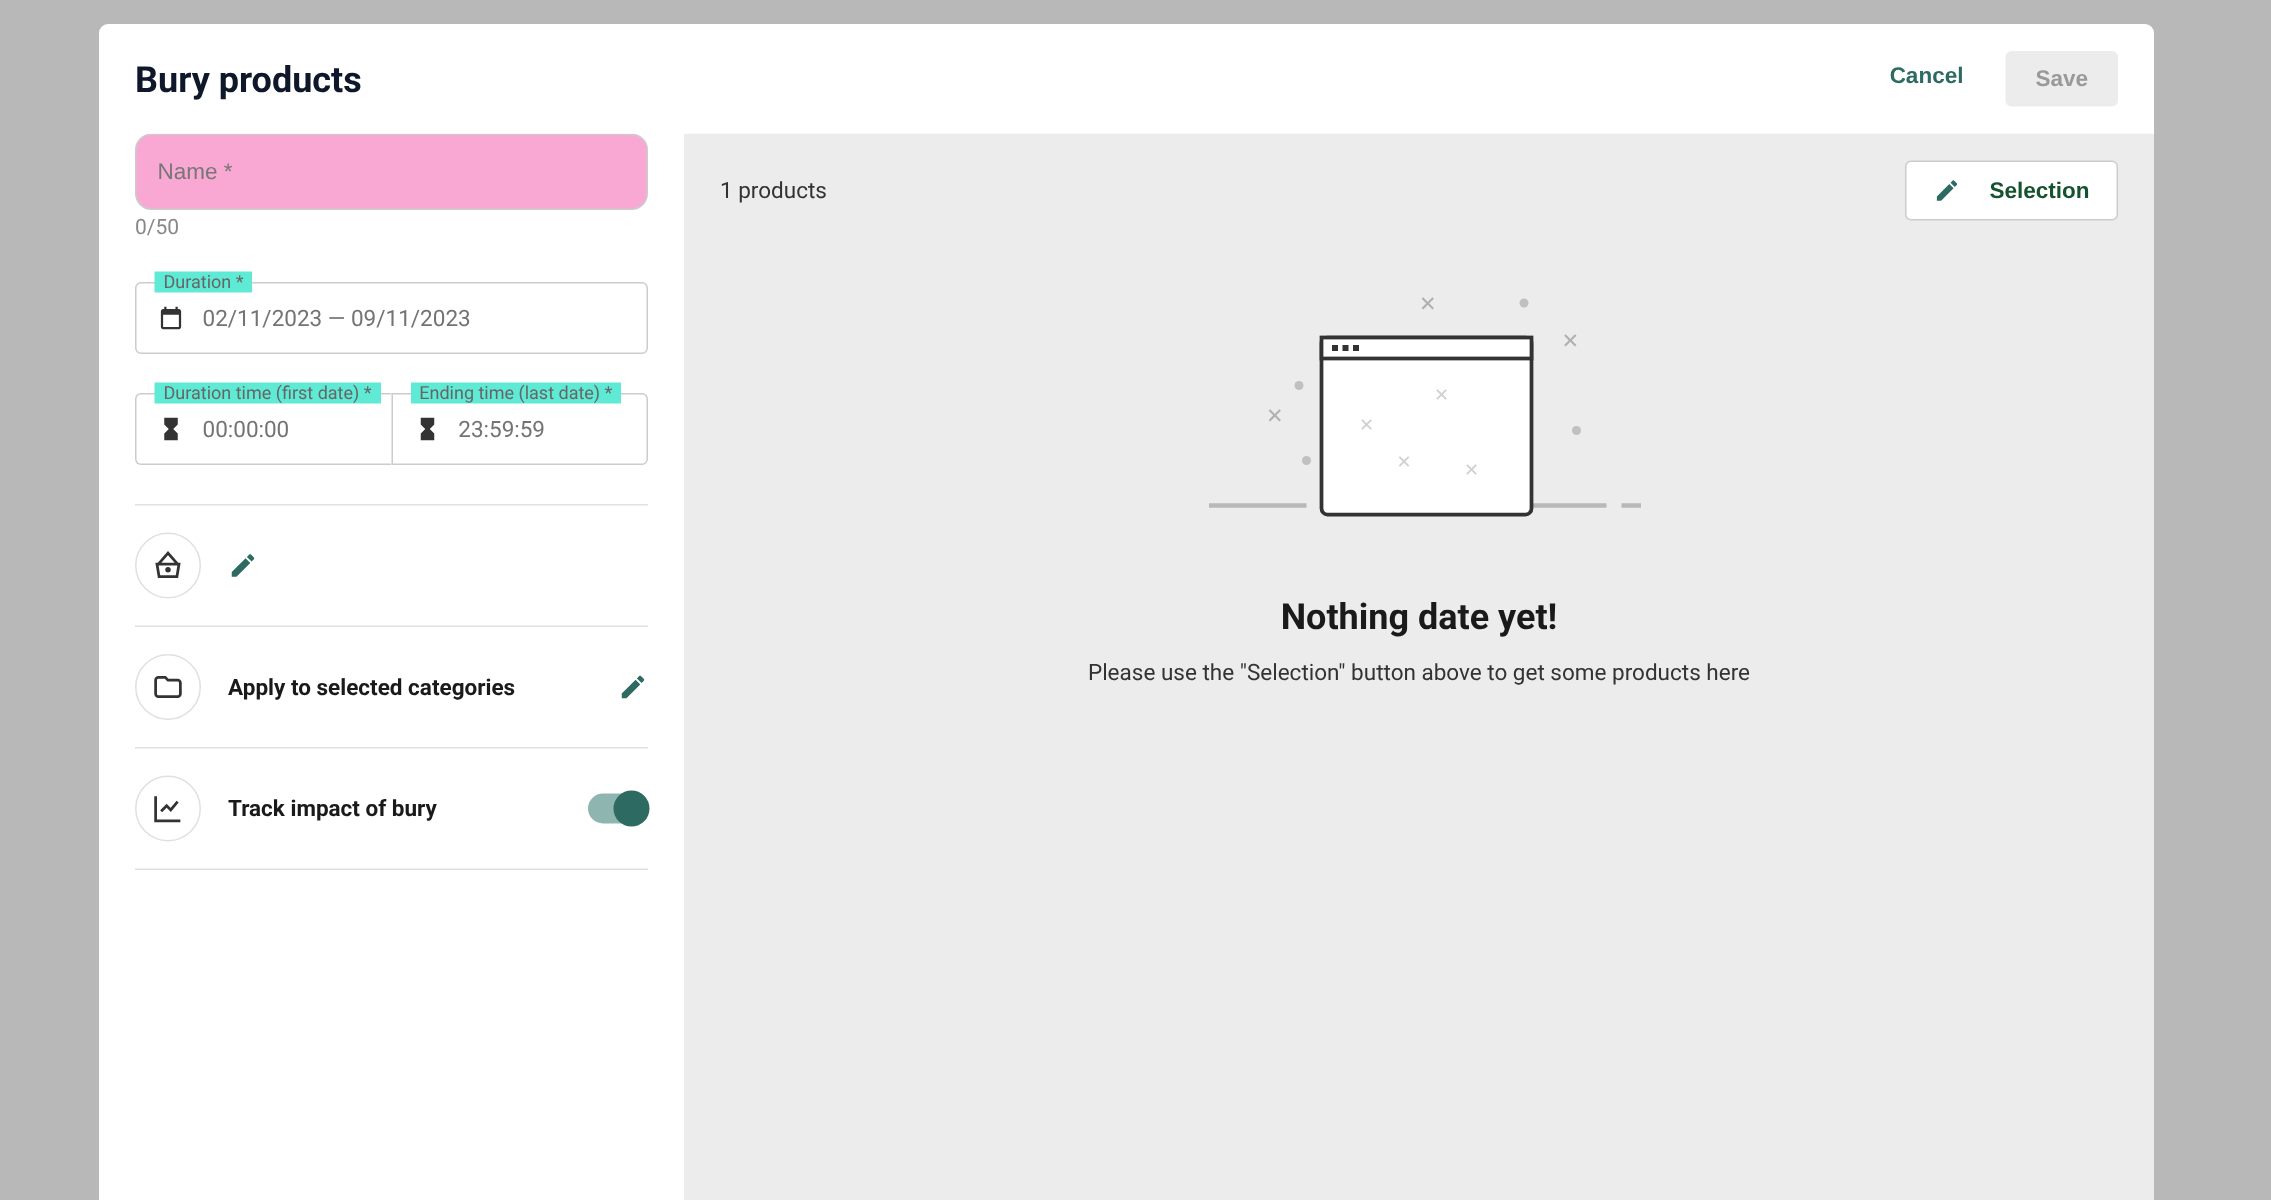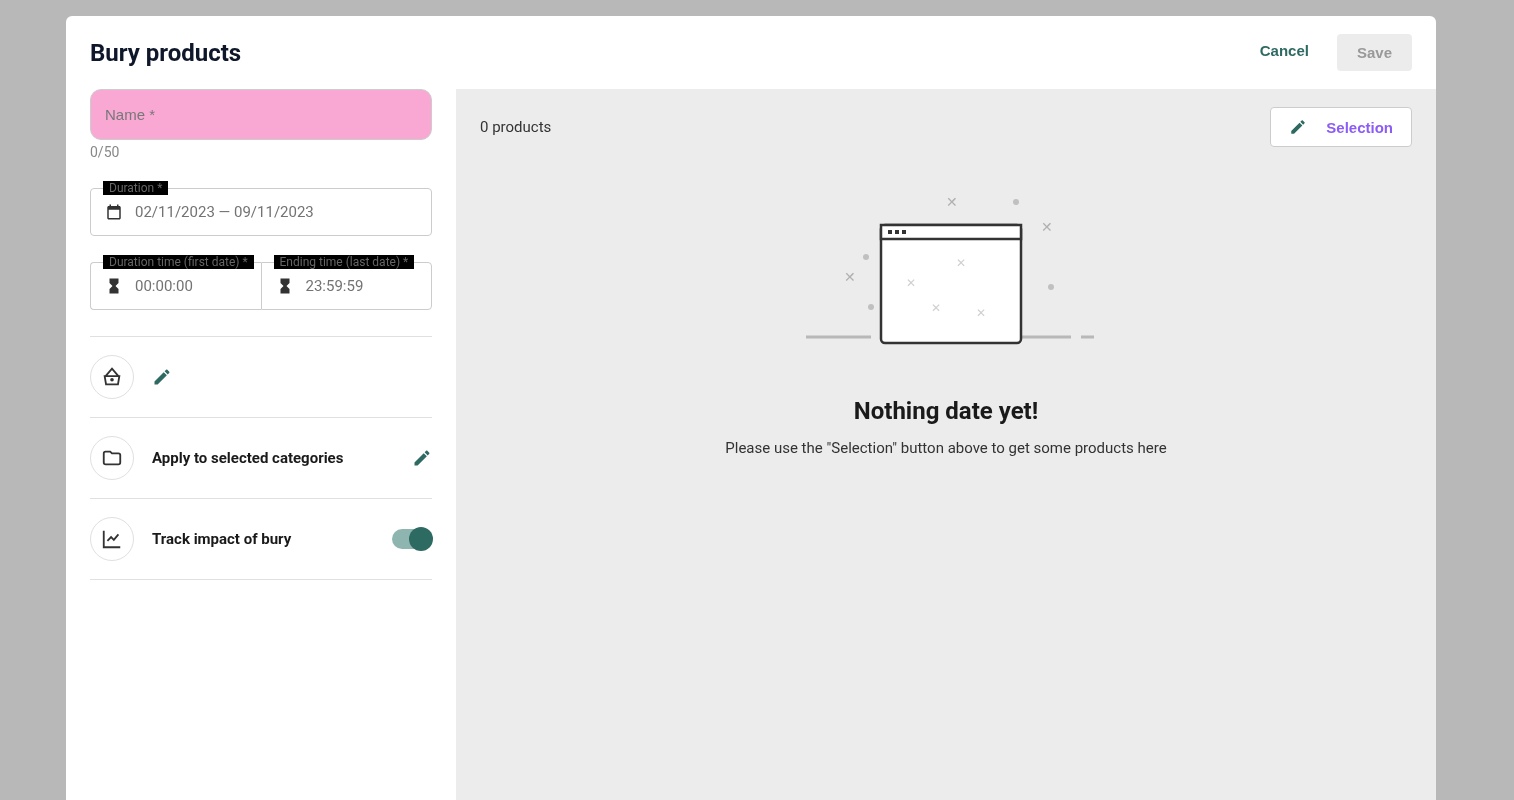--- a/index.html
+++ b/index.html
@@ -107,21 +107,21 @@
       text-align: left;
       font-size: 14px;
       color: #888;
       margin-bottom: 28px;
       padding-right: 2px;
     }
     .floating-label {
       position: absolute;
       top: -8px;
       left: 12px;
-      background: #000000;
+      background: #5eead4;
       padding: 0 6px;
       font-size: 12px;
       color: #666;
     }
     .date-field, .time-field {
       position: relative;
       border: 1px solid #ccc;
       border-radius: 4px;
       padding: 14px 14px;
       display: flex;
@@ -226,21 +226,21 @@
     .btn-selection {
       background: #fff;
       border: 1px solid #ccc;
       border-radius: 4px;
       padding: 10px 18px;
       display: flex;
       align-items: center;
       gap: 19px;
       font-size: 15px;
       font-weight: 600;
-      color: #8b5cf6;
+      color: #14532d;
       cursor: pointer;
     }
     .empty-state {
       display: flex;
       flex-direction: column;
       align-items: center;
       padding-top: 10px;
     }
     .empty-illustration {
       width: 300px;
@@ -342,21 +342,21 @@
         </div>
         <div class="toggle">
           <div class="toggle-knob"></div>
         </div>
       </div>
 
     </div>
 
     <div class="right-panel">
       <div class="right-header">
-        <span class="product-count">0 products</span>
+        <span class="product-count">1 products</span>
         <button class="btn-selection">
           <svg width="18" height="18" viewBox="0 0 24 24" fill="#2d6a62">
             <path d="M3 17.25V21h3.75L17.81 9.94l-3.75-3.75L3 17.25zM20.71 7.04c.39-.39.39-1.02 0-1.41l-2.34-2.34c-.39-.39-1.02-.39-1.41 0l-1.83 1.83 3.75 3.75 1.83-1.83z"></path>
           </svg>
           <span>Selection</span>
         </button>
       </div>
 
       <div class="empty-state">
         <svg class="empty-illustration" viewBox="0 0 300 180">

